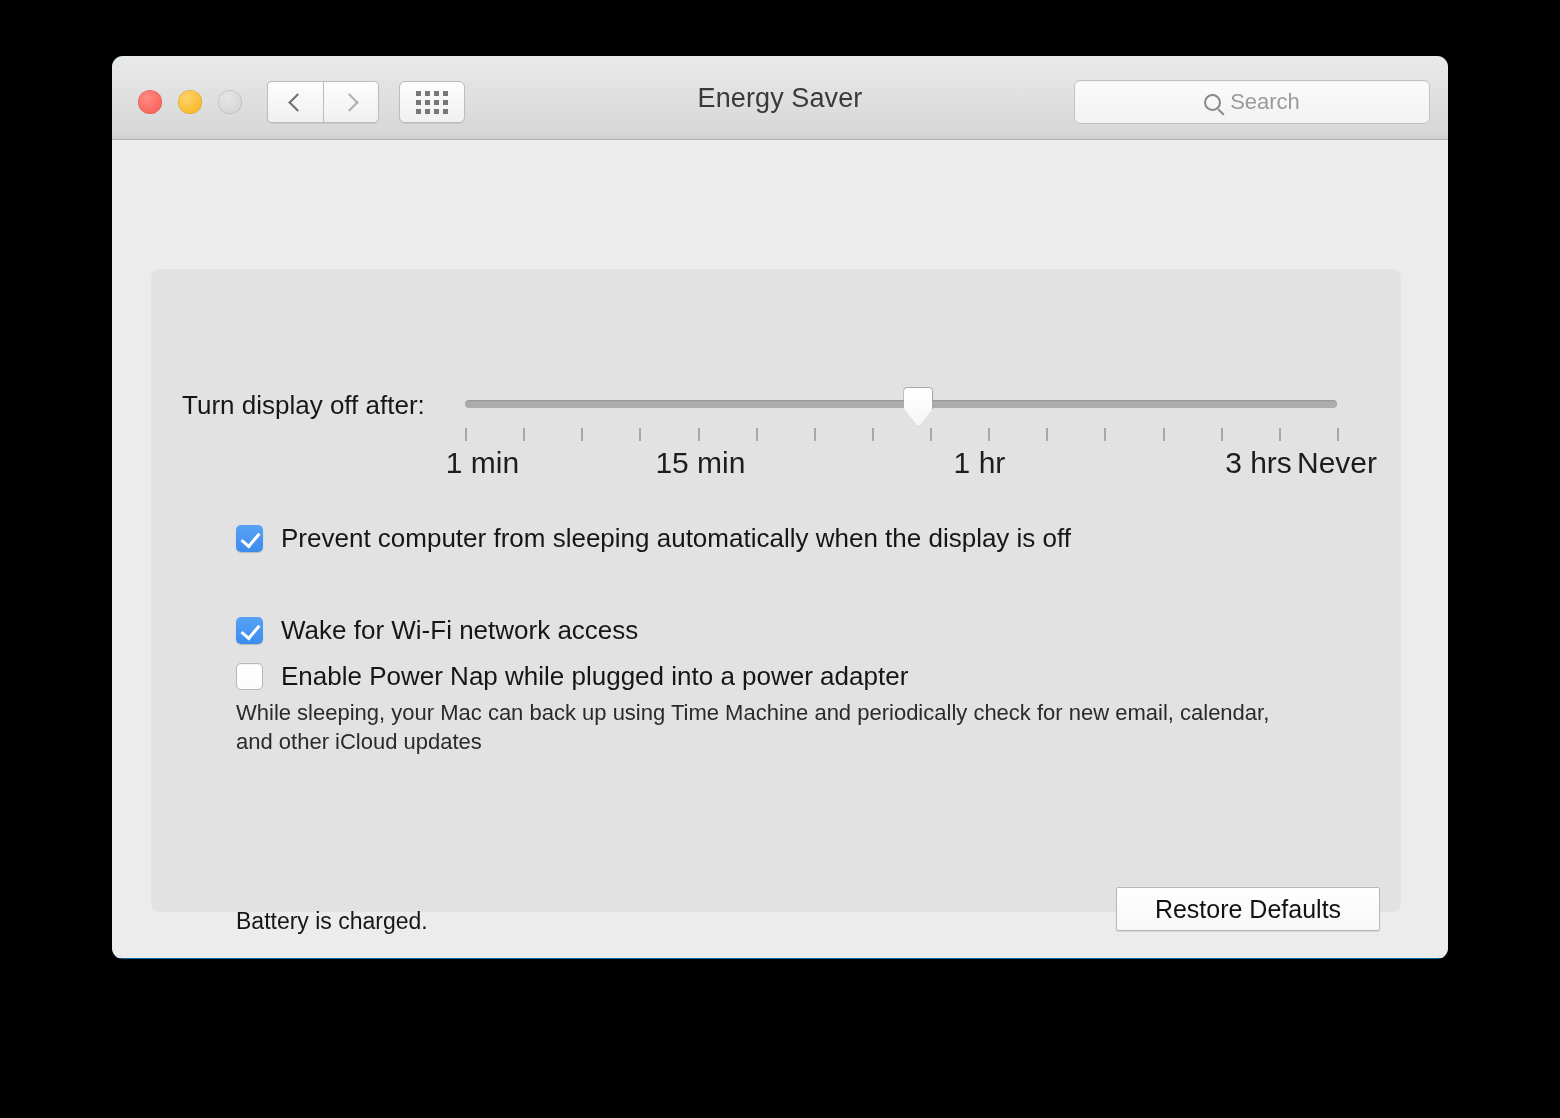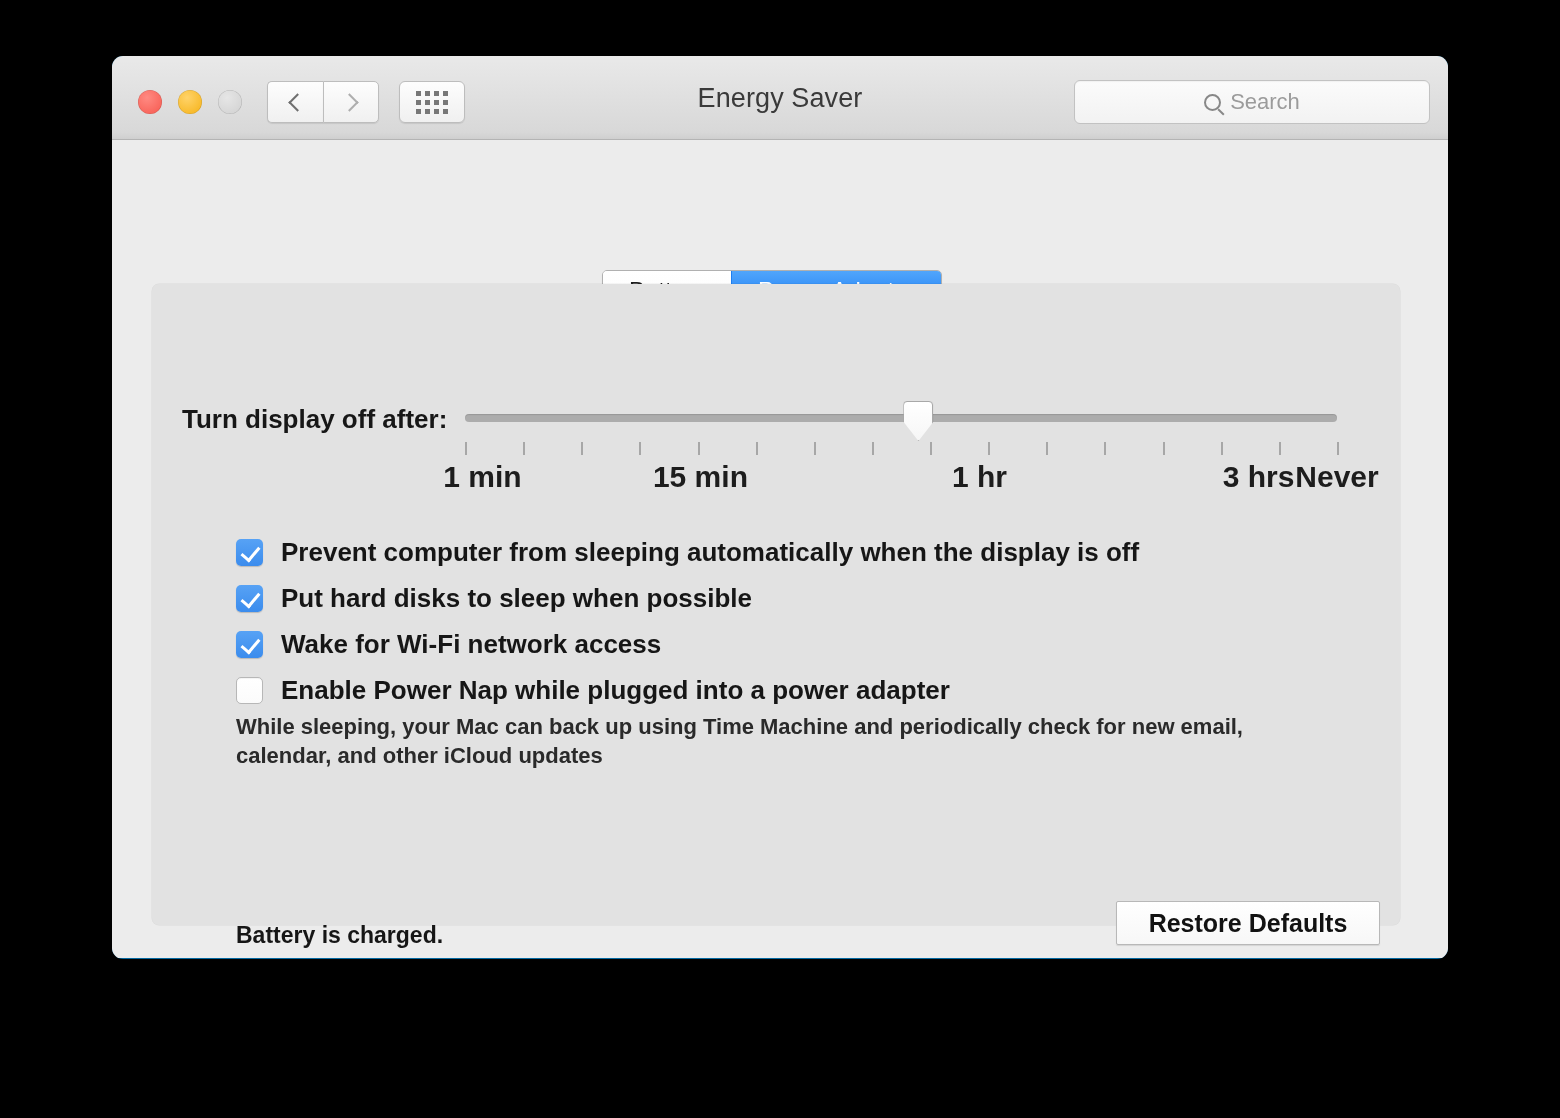--- a/index.html
+++ b/index.html
@@ -75,26 +75,25 @@
     display: flex; align-items: center; justify-content: center;
   }
   #search .mag { width: 17px; height: 17px; border: 2px solid #888; border-radius: 50%; position: relative; margin-right: 9px; }
   #search .mag::after { content:""; position:absolute; right:-6px; bottom:-4px; width:8px; height:2px; background:#888; transform: rotate(45deg); }
   #search .ph { font-size: 22px; color: #9b9b9b; }
 
   
   #body { position: relative; height: 818px; background: #ececec; }
 
   #panel {
-    position: absolute; left: 40px; top: 144px;
+    position: absolute; left: 40px; top: 130px;
     width: 1248px; height: 641px;
     background: #e2e2e2;
     border-radius: 7px;
     box-shadow: 0 0 0 0.5px rgba(0,0,0,0.07);
-    font-weight: bold;
   }
 
   
   #tabs {
     position: absolute; left: 490px; top: 130px;
     display: flex;
     height: 42px;
     border-radius: 5px;
     overflow: hidden;
     border: 1px solid #b0b0b0;
@@ -265,24 +264,20 @@
             <div class="tick-label" style="left: 91%;">3 hrs</div>
             <div class="tick-label" style="left: 100%;">Never</div>
           </div>
       </div>
 
       <div class="cbrow" style="left:84px; top:252px;">
         <span class="cb on"></span>
         <span class="cblabel">Prevent computer from sleeping automatically when the display is off</span>
       </div>
 
-      <div class="cbrow" style="left:84px; top:298px;">
-        <span class="cb on"></span>
-        <span class="cblabel">Put hard disks to sleep when possible</span>
-      </div>
 
       <div class="cbrow" style="left:84px; top:344px;">
         <span class="cb on"></span>
         <span class="cblabel">Wake for Wi-Fi network access</span>
       </div>
 
       <div class="cbrow" style="left:84px; top:390px;">
         <span class="cb off"></span>
         <span class="cblabel">Enable Power Nap while plugged into a power adapter</span>
       </div>

